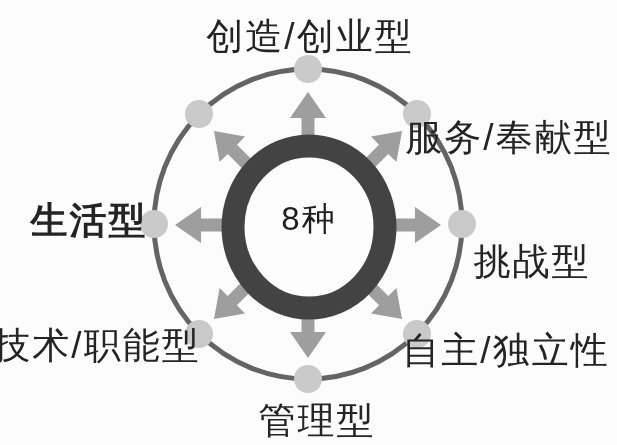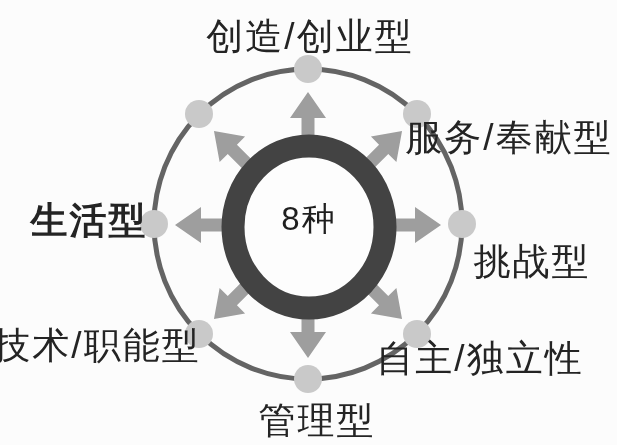--- a/index.html
+++ b/index.html
@@ -18,21 +18,21 @@
     font-size: 37px;
     font-weight: 500;
     letter-spacing: 2px;
     color: #242424;
     white-space: nowrap;
     line-height: 1;
   }
   .pos-top         { left: 310px; top: 36px;  }
   .pos-top-right   { left: 509px; top: 93px; margin-top: 44px;  }
   .pos-right       { left: 532px; top: 241px; margin-top: 20px; }
-  .pos-bottom-right{ left: 480px; top: 350px; margin-top: 8px; }
+  .pos-bottom-right{ left: 506px; top: 350px; }
   .pos-bottom      { left: 317px; top: 420px; }
   .pos-bottom-left { left: 97px;  top: 345px; text-align: right; }
   .pos-left        { left: 89px;  top: 220px; font-weight: bold; }
   .pos-top-left    { left: 104px; top: 101px; }
   .center-text {
     position: absolute;
     left: 309px; top: 219px;
     transform: translate(-50%, -50%);
     text-align: left;
     font-size: 33px;

